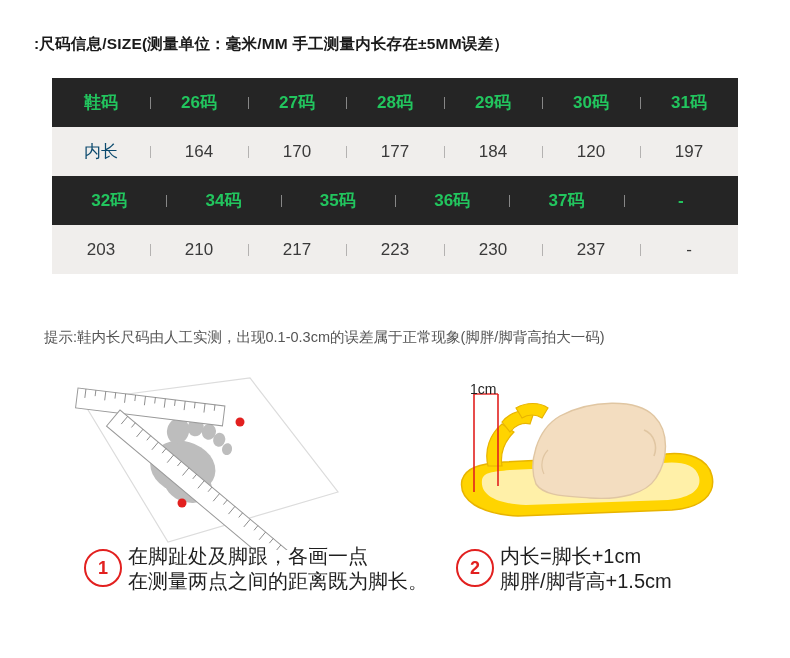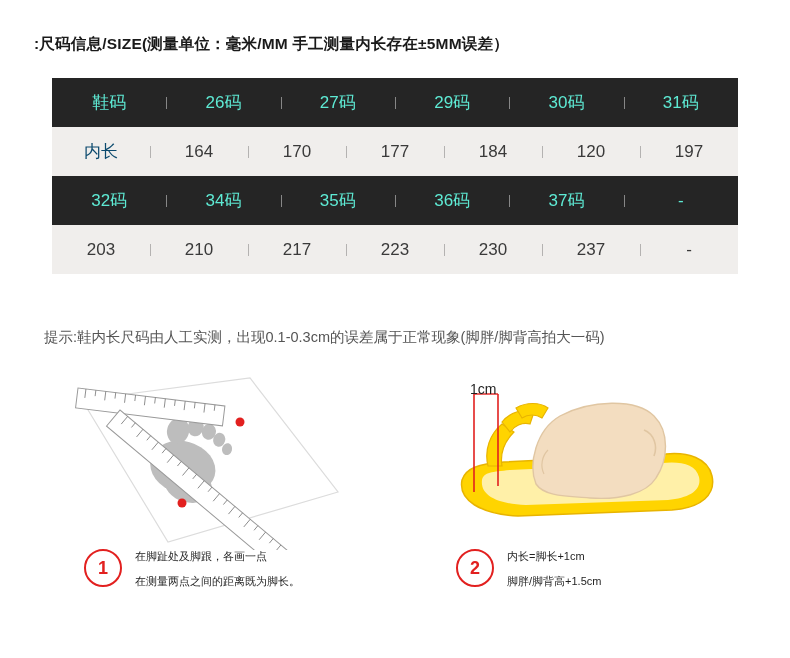--- a/index.html
+++ b/index.html
@@ -49,22 +49,22 @@
   .srow.light { background: #f0eeec; }
   .scell {
     flex: 1 1 0;
     display: flex;
     align-items: center;
     justify-content: center;
     font-size: 17px;
     position: relative;
   }
   .srow.dark .scell {
-    color: #5eead4;
-    font-weight: normal;
+    color: #22c55e;
+    font-weight: bold;
   }
   .srow.light .scell {
     color: #3a3a3a;
   }
   .scell.label {
     font-weight: bold;
   }
   .srow.light .scell.label {
     color: #0c4a6e;
     font-weight: normal;
@@ -125,22 +125,22 @@
     color: #e2201f;
     font-size: 18px;
     font-weight: bold;
     display: flex;
     align-items: center;
     justify-content: center;
     flex: 0 0 auto;
     margin-top: 5px;
   }
   .cap-text {
-    margin-left: 13px;
-    font-size: 11px;
+    margin-left: 6px;
+    font-size: 20px;
     line-height: 25px;
     color: #1f1f1f;
     white-space: nowrap;
   }
   .cap-text div { white-space: nowrap; }
 
   .cm-label {
     position: absolute;
     left: 470px;
     top: 381px;
@@ -154,20 +154,21 @@
 <div class="page">
 
   <div class="heading">:尺码信息/SIZE(测量单位：毫米/MM  手工测量内长存在±5MM误差）</div>
 
   <div class="size-table">
 
     <div class="srow dark">
       <div class="scell label">鞋码</div>
       <div class="scell">26码</div>
       <div class="scell">27码</div>
+      <div class="scell">28码</div>
       <div class="scell">29码</div>
       <div class="scell">30码</div>
       <div class="scell">31码</div>
     </div>
 
     <div class="srow light">
       <div class="scell label">内长</div>
       <div class="scell">164</div>
       <div class="scell">170</div>
       <div class="scell">177</div>

